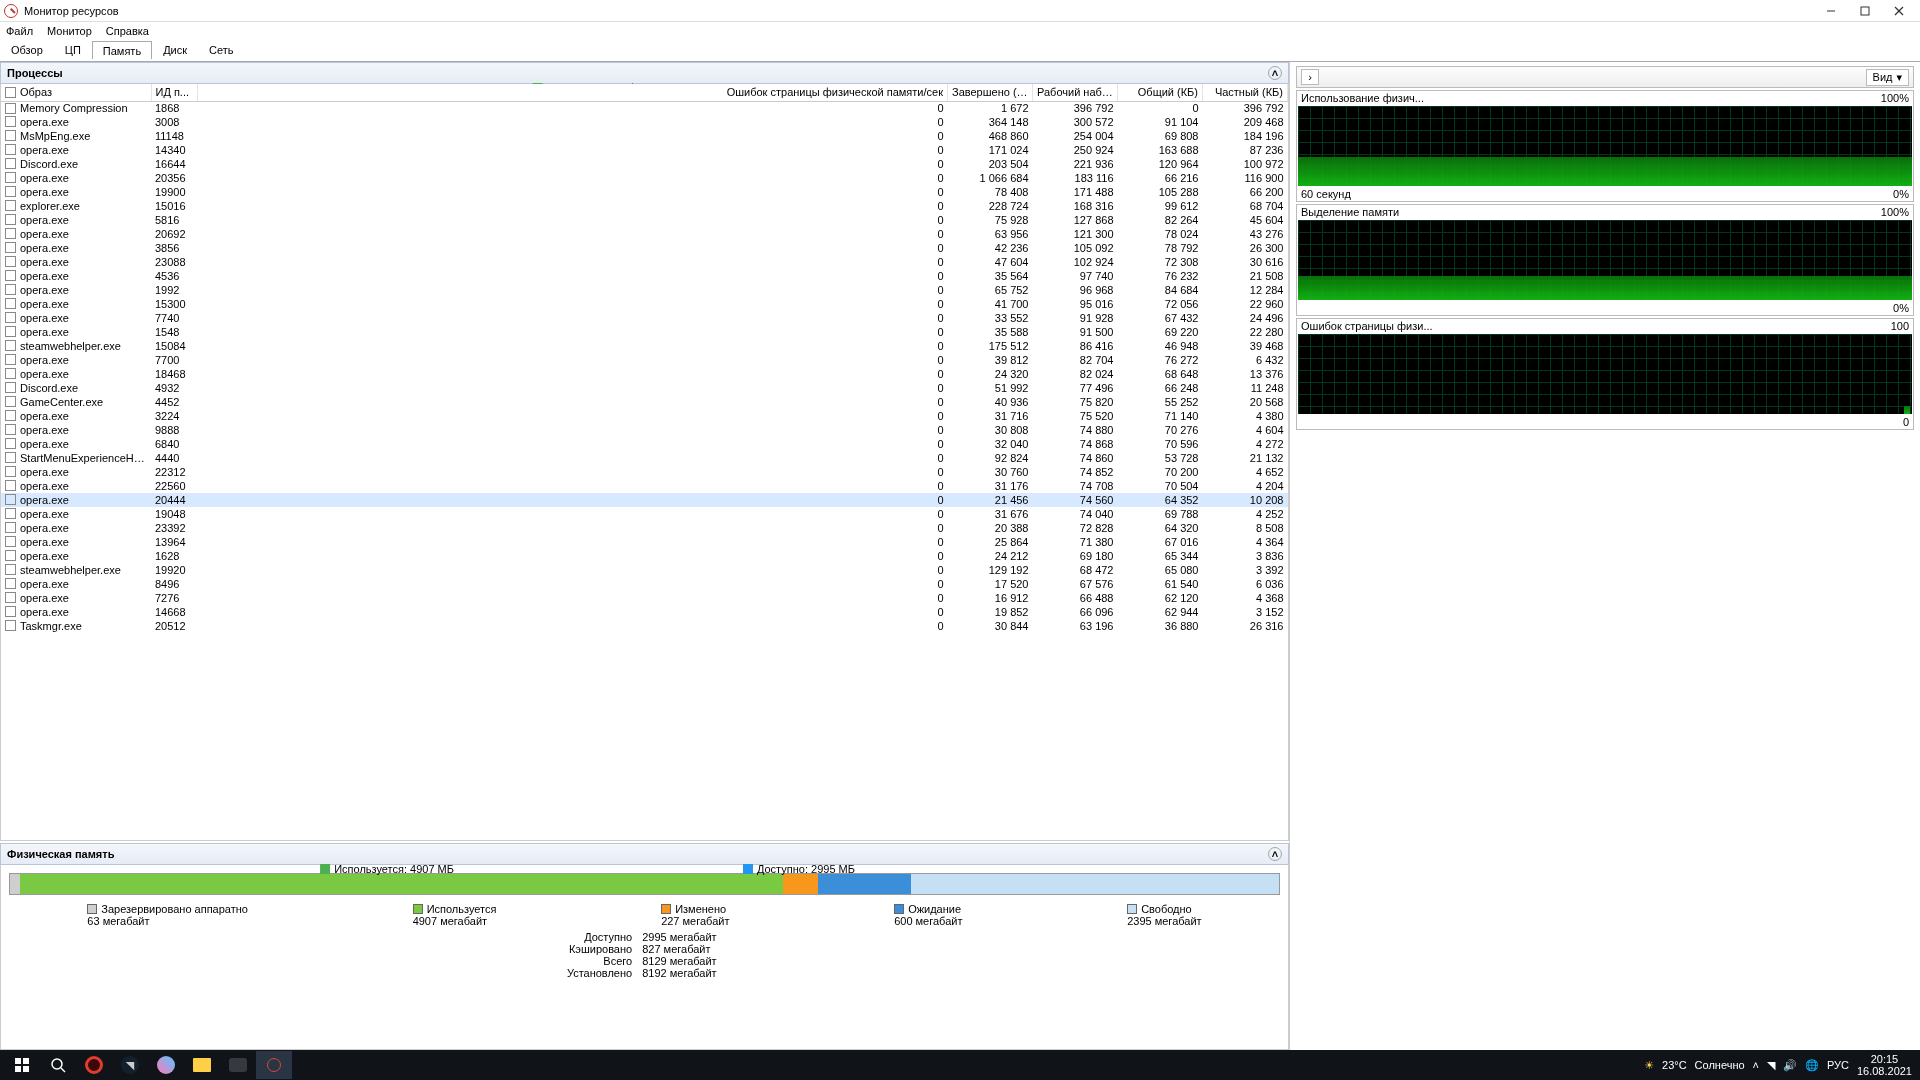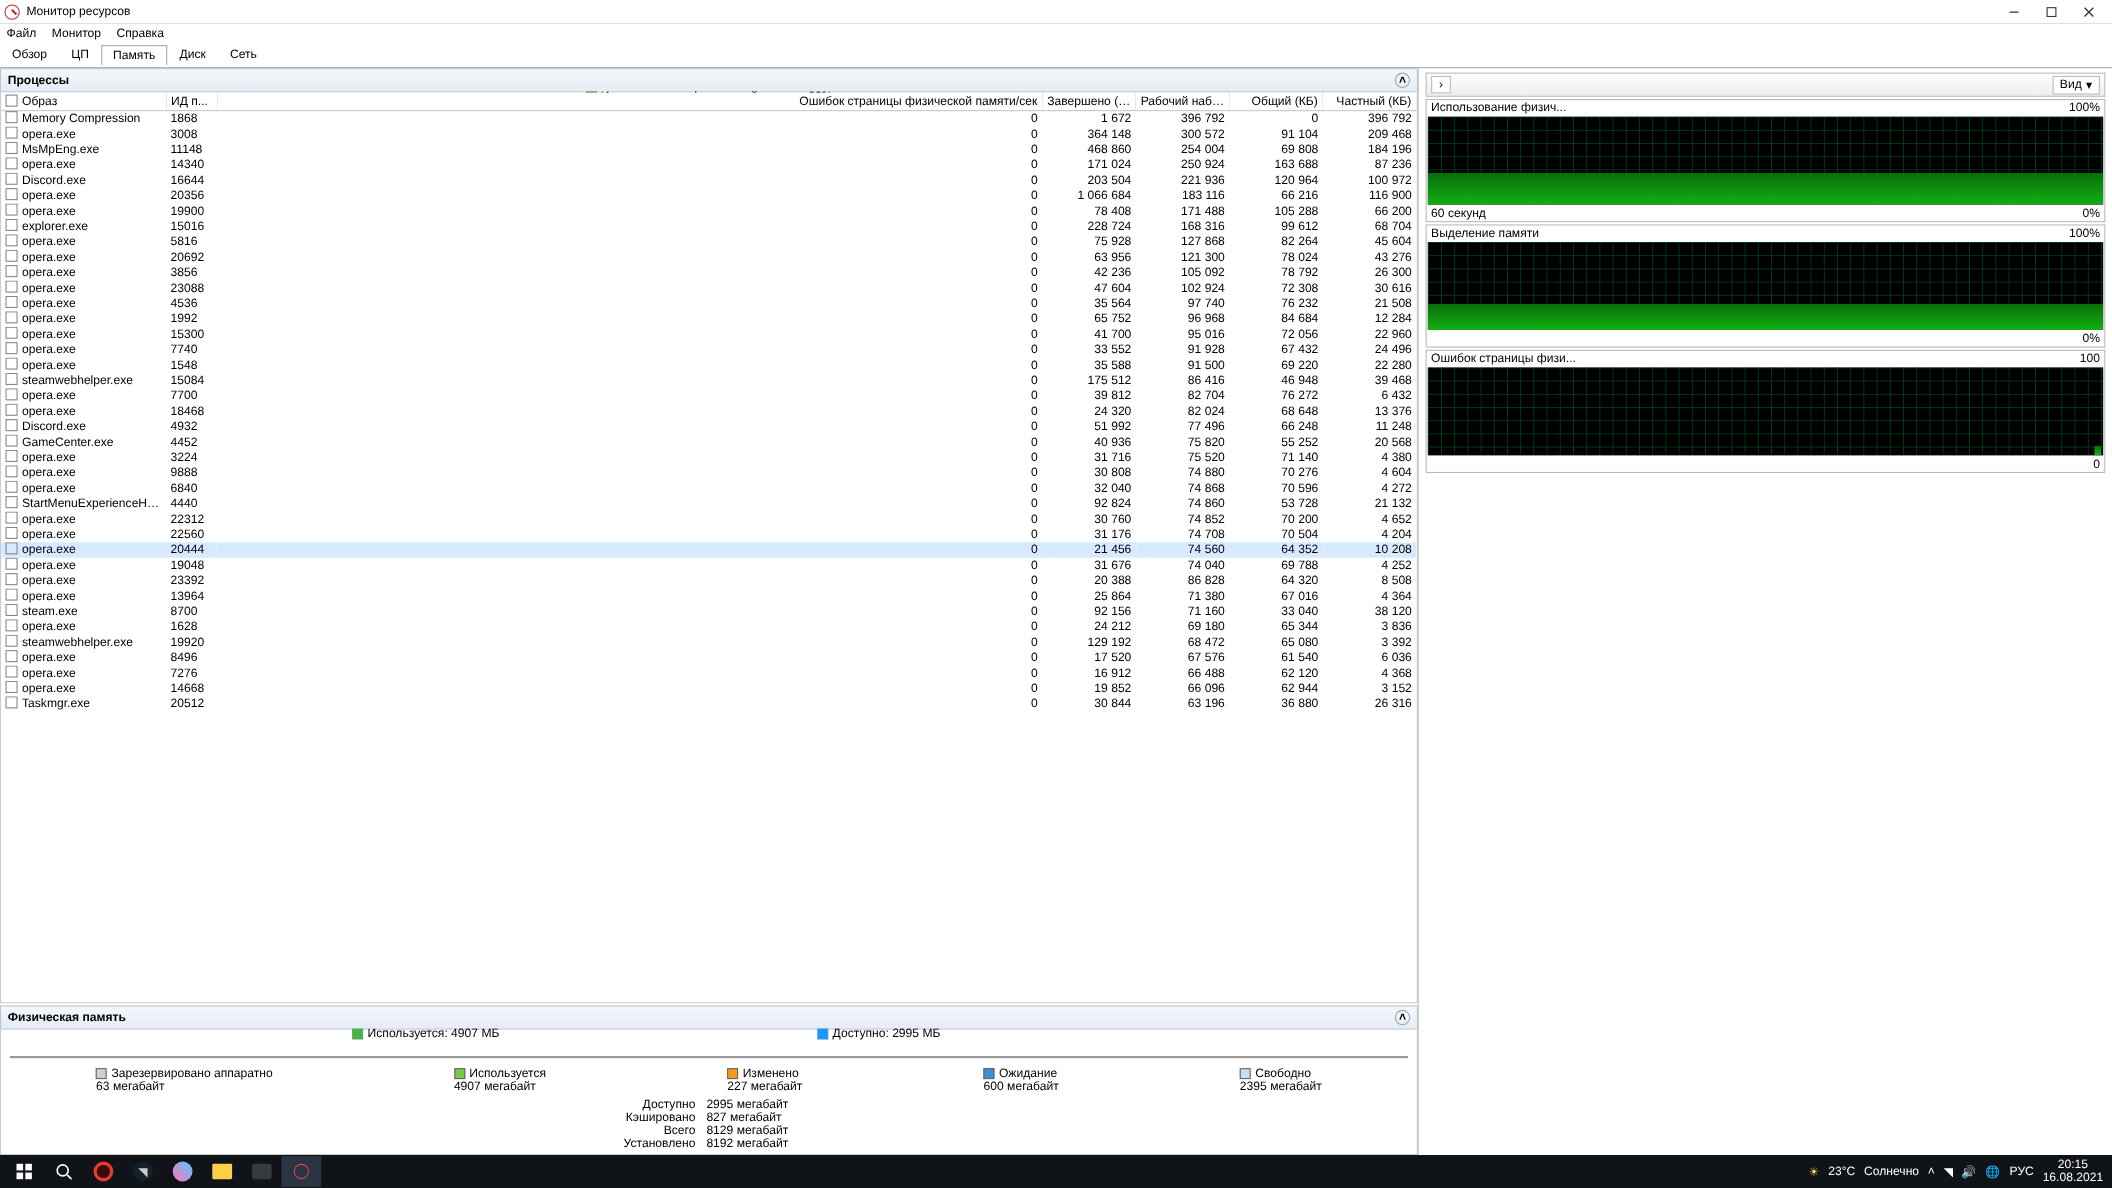--- a/index.html
+++ b/index.html
@@ -32,21 +32,21 @@
 .table-wrap { flex: 1; overflow: hidden; border: 1px solid #ccc; border-top: none; position: relative; margin-bottom:2px; }
 .table-scroll { height:100%; overflow-y:auto; overflow-x:hidden; }
 table { width: 100%; border-collapse: collapse; table-layout: fixed; }
 thead th { background:#fff; border-right:1px solid #e4e4e4; border-bottom:1px solid #ccc; font-weight:normal; text-align:left; padding:2px 4px; overflow:hidden; white-space:nowrap; text-overflow:ellipsis; position:sticky; top:0; }
 thead th.num { text-align: right; }
 tbody td { padding: 0 4px; height: 14px; overflow:hidden; white-space:nowrap; text-overflow:ellipsis; }
 tbody td.num { text-align: right; }
 tbody tr.selected { background: #d6e9ff; }
 .chk { display:inline-block; width:11px; height:11px; border:1px solid #888; margin-right:4px; vertical-align:middle; position:relative; top:-1px; }
 
-.phys-body { border:1px solid #ccc; border-top:none; flex:0 0 auto; height: 114px; padding:24px 4px 4px; display:flex; flex-direction:column; }
+.phys-body { border:1px solid #ccc; border-top:none; flex:0 0 auto; height: 185px; padding:8px 4px 4px; display:flex; flex-direction:column; }
 .mem-bar { height: 22px; display:flex; border:1px solid #999; margin:0 4px 8px; }
 .mem-seg { height:100%; }
 .mem-legend-row { display:flex; justify-content:space-around; margin-bottom:4px;}
 .mem-legend-item { display:flex; flex-direction:column; align-items:flex-start; font-size:11px; }
 .mem-legend-item .lab { display:flex; align-items:center; gap:4px; }
 .mem-legend-item .lab .sw { width:10px; height:10px; border:1px solid #666; }
 .mem-more { display:flex; flex-direction:column; align-items:flex-start; margin-left:42%; }
 .mem-more div { display:flex; gap:10px; }
 .mem-more .k { width:90px; text-align:right; }
 
@@ -415,41 +415,32 @@
                 <td class="num">31 676</td>
                 <td class="num">74 040</td>
                 <td class="num">69 788</td>
                 <td class="num">4 252</td>
               </tr>
               <tr>
                 <td><span class="chk"></span>opera.exe</td>
                 <td>23392</td>
                 <td class="num">0</td>
                 <td class="num">20 388</td>
-                <td class="num">86 828</td>
+                <td class="num">72 828</td>
                 <td class="num">64 320</td>
                 <td class="num">8 508</td>
               </tr>
               <tr>
                 <td><span class="chk"></span>opera.exe</td>
                 <td>13964</td>
                 <td class="num">0</td>
                 <td class="num">25 864</td>
                 <td class="num">71 380</td>
                 <td class="num">67 016</td>
                 <td class="num">4 364</td>
-              </tr>
-              <tr>
-                <td><span class="chk"></span>steam.exe</td>
-                <td>8700</td>
-                <td class="num">0</td>
-                <td class="num">92 156</td>
-                <td class="num">71 160</td>
-                <td class="num">33 040</td>
-                <td class="num">38 120</td>
               </tr>
               <tr>
                 <td><span class="chk"></span>opera.exe</td>
                 <td>1628</td>
                 <td class="num">0</td>
                 <td class="num">24 212</td>
                 <td class="num">69 180</td>
                 <td class="num">65 344</td>
                 <td class="num">3 836</td>
               </tr>

